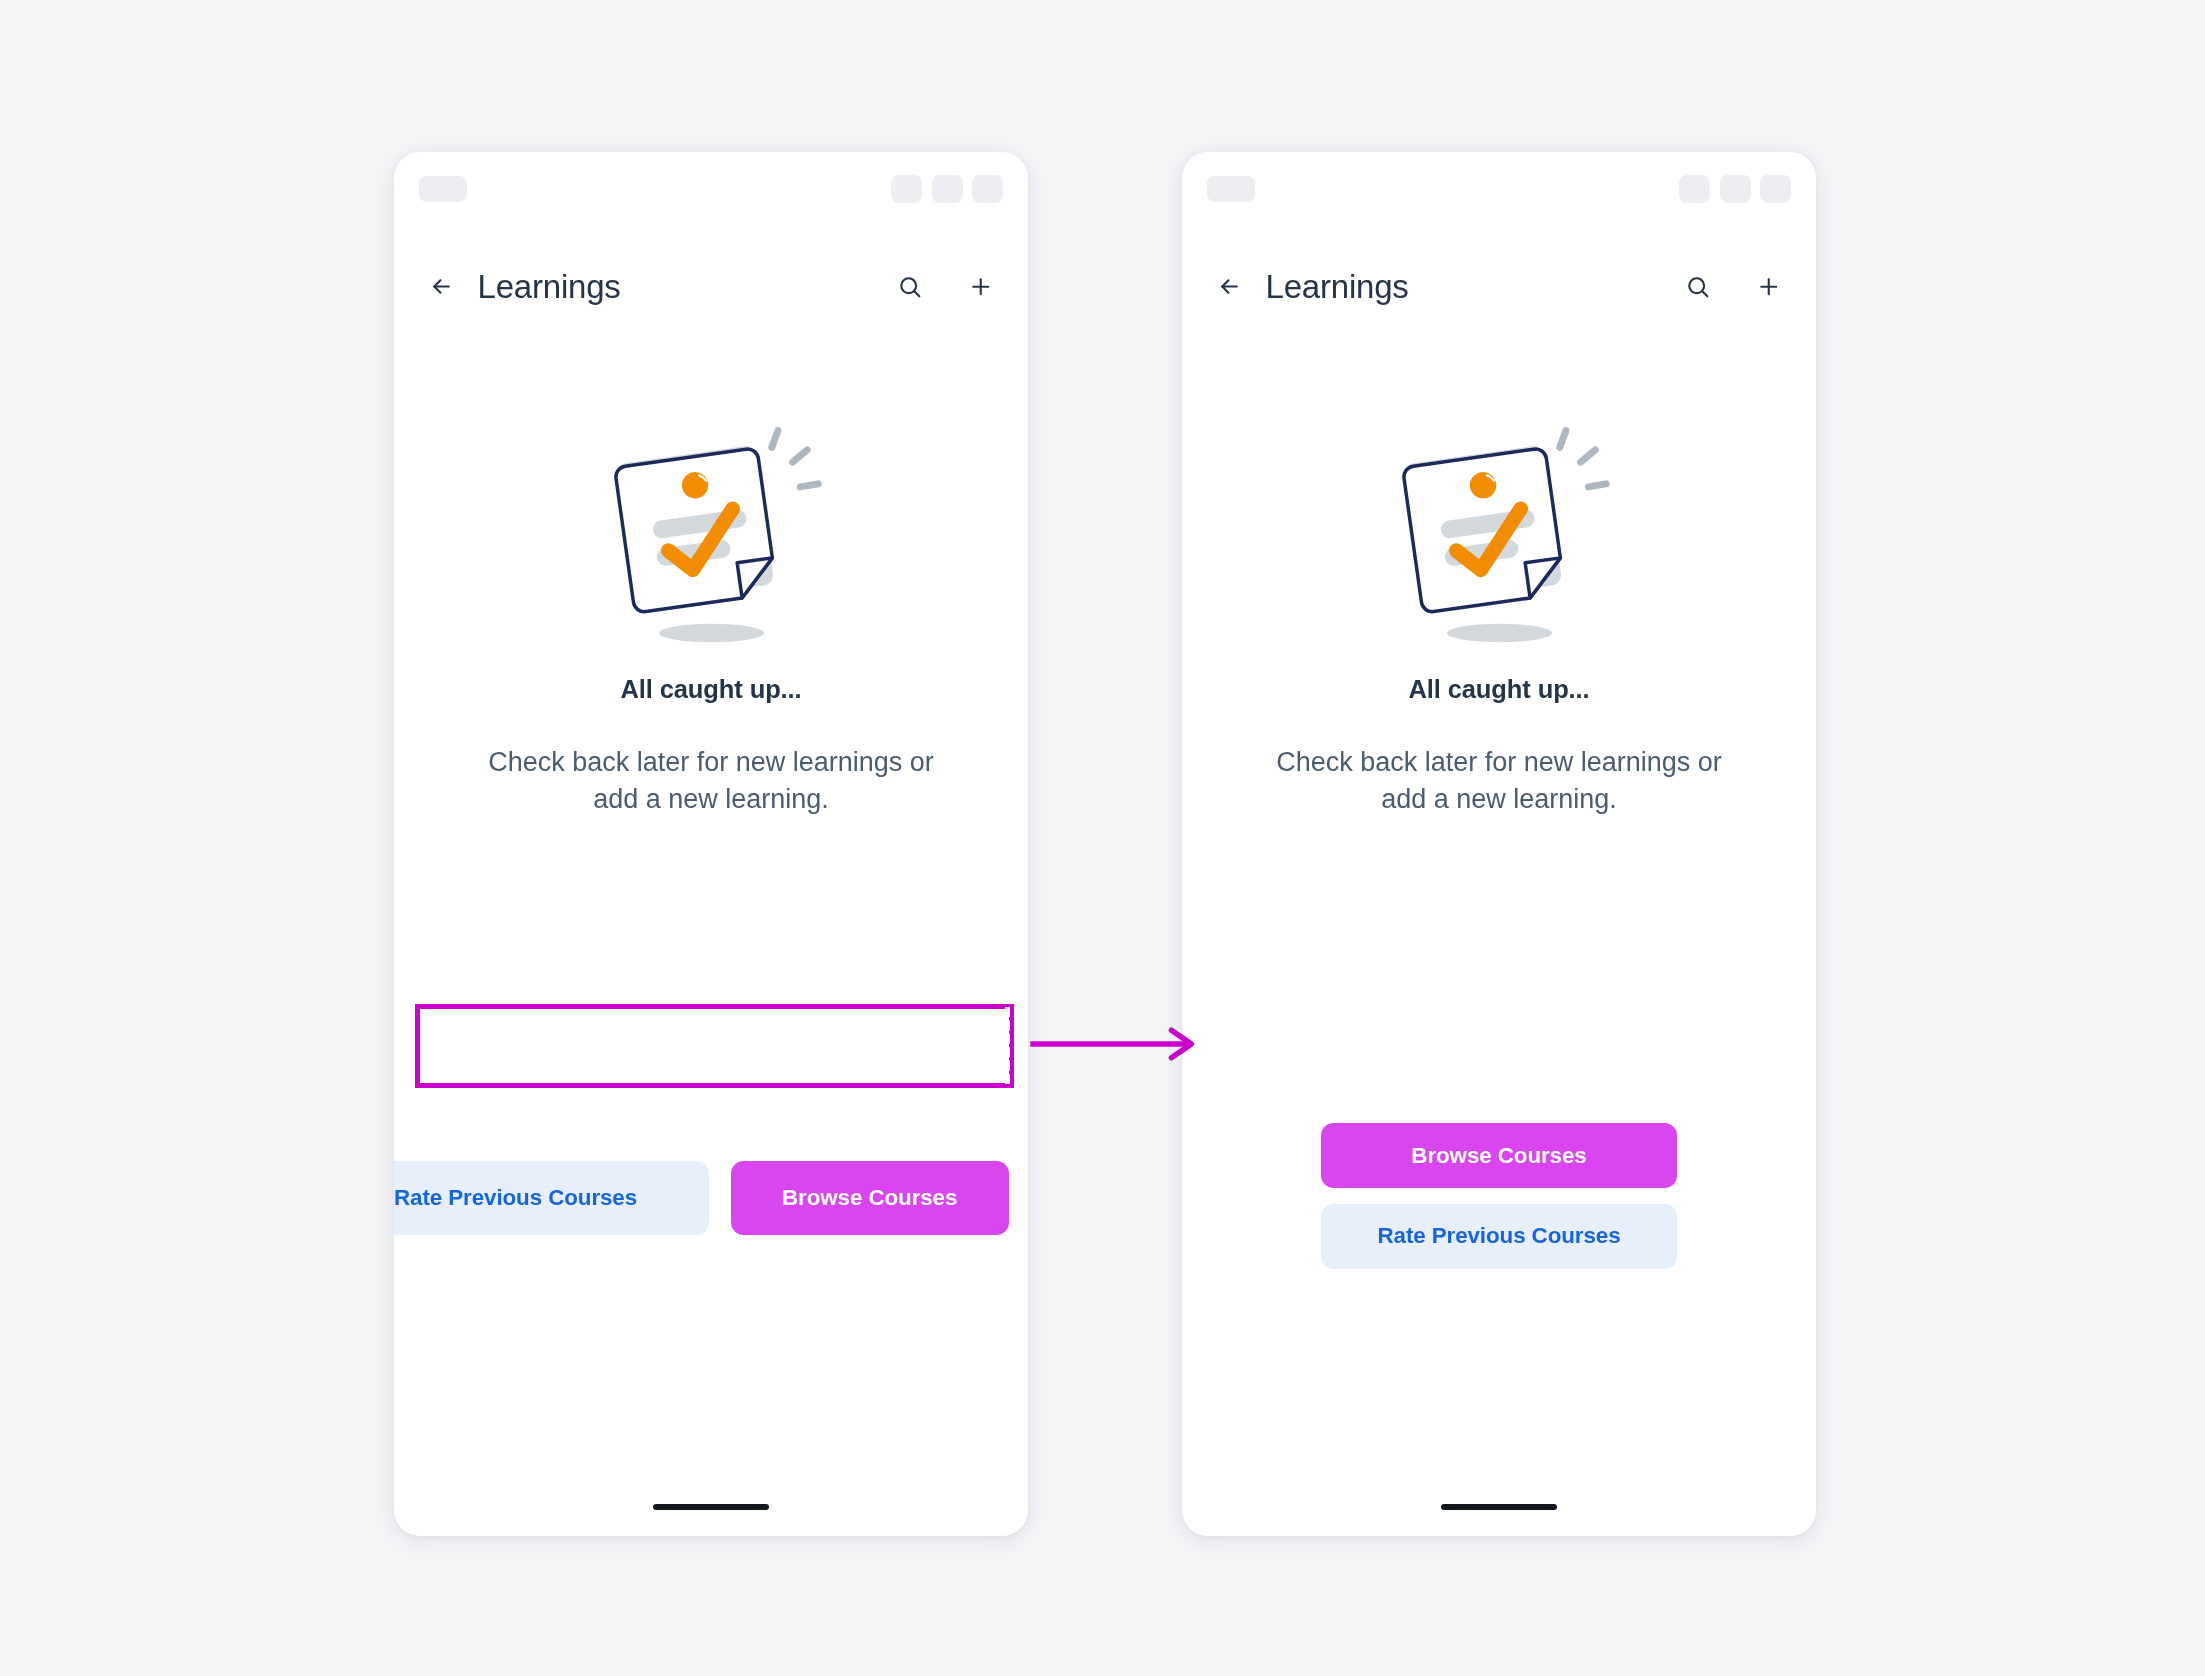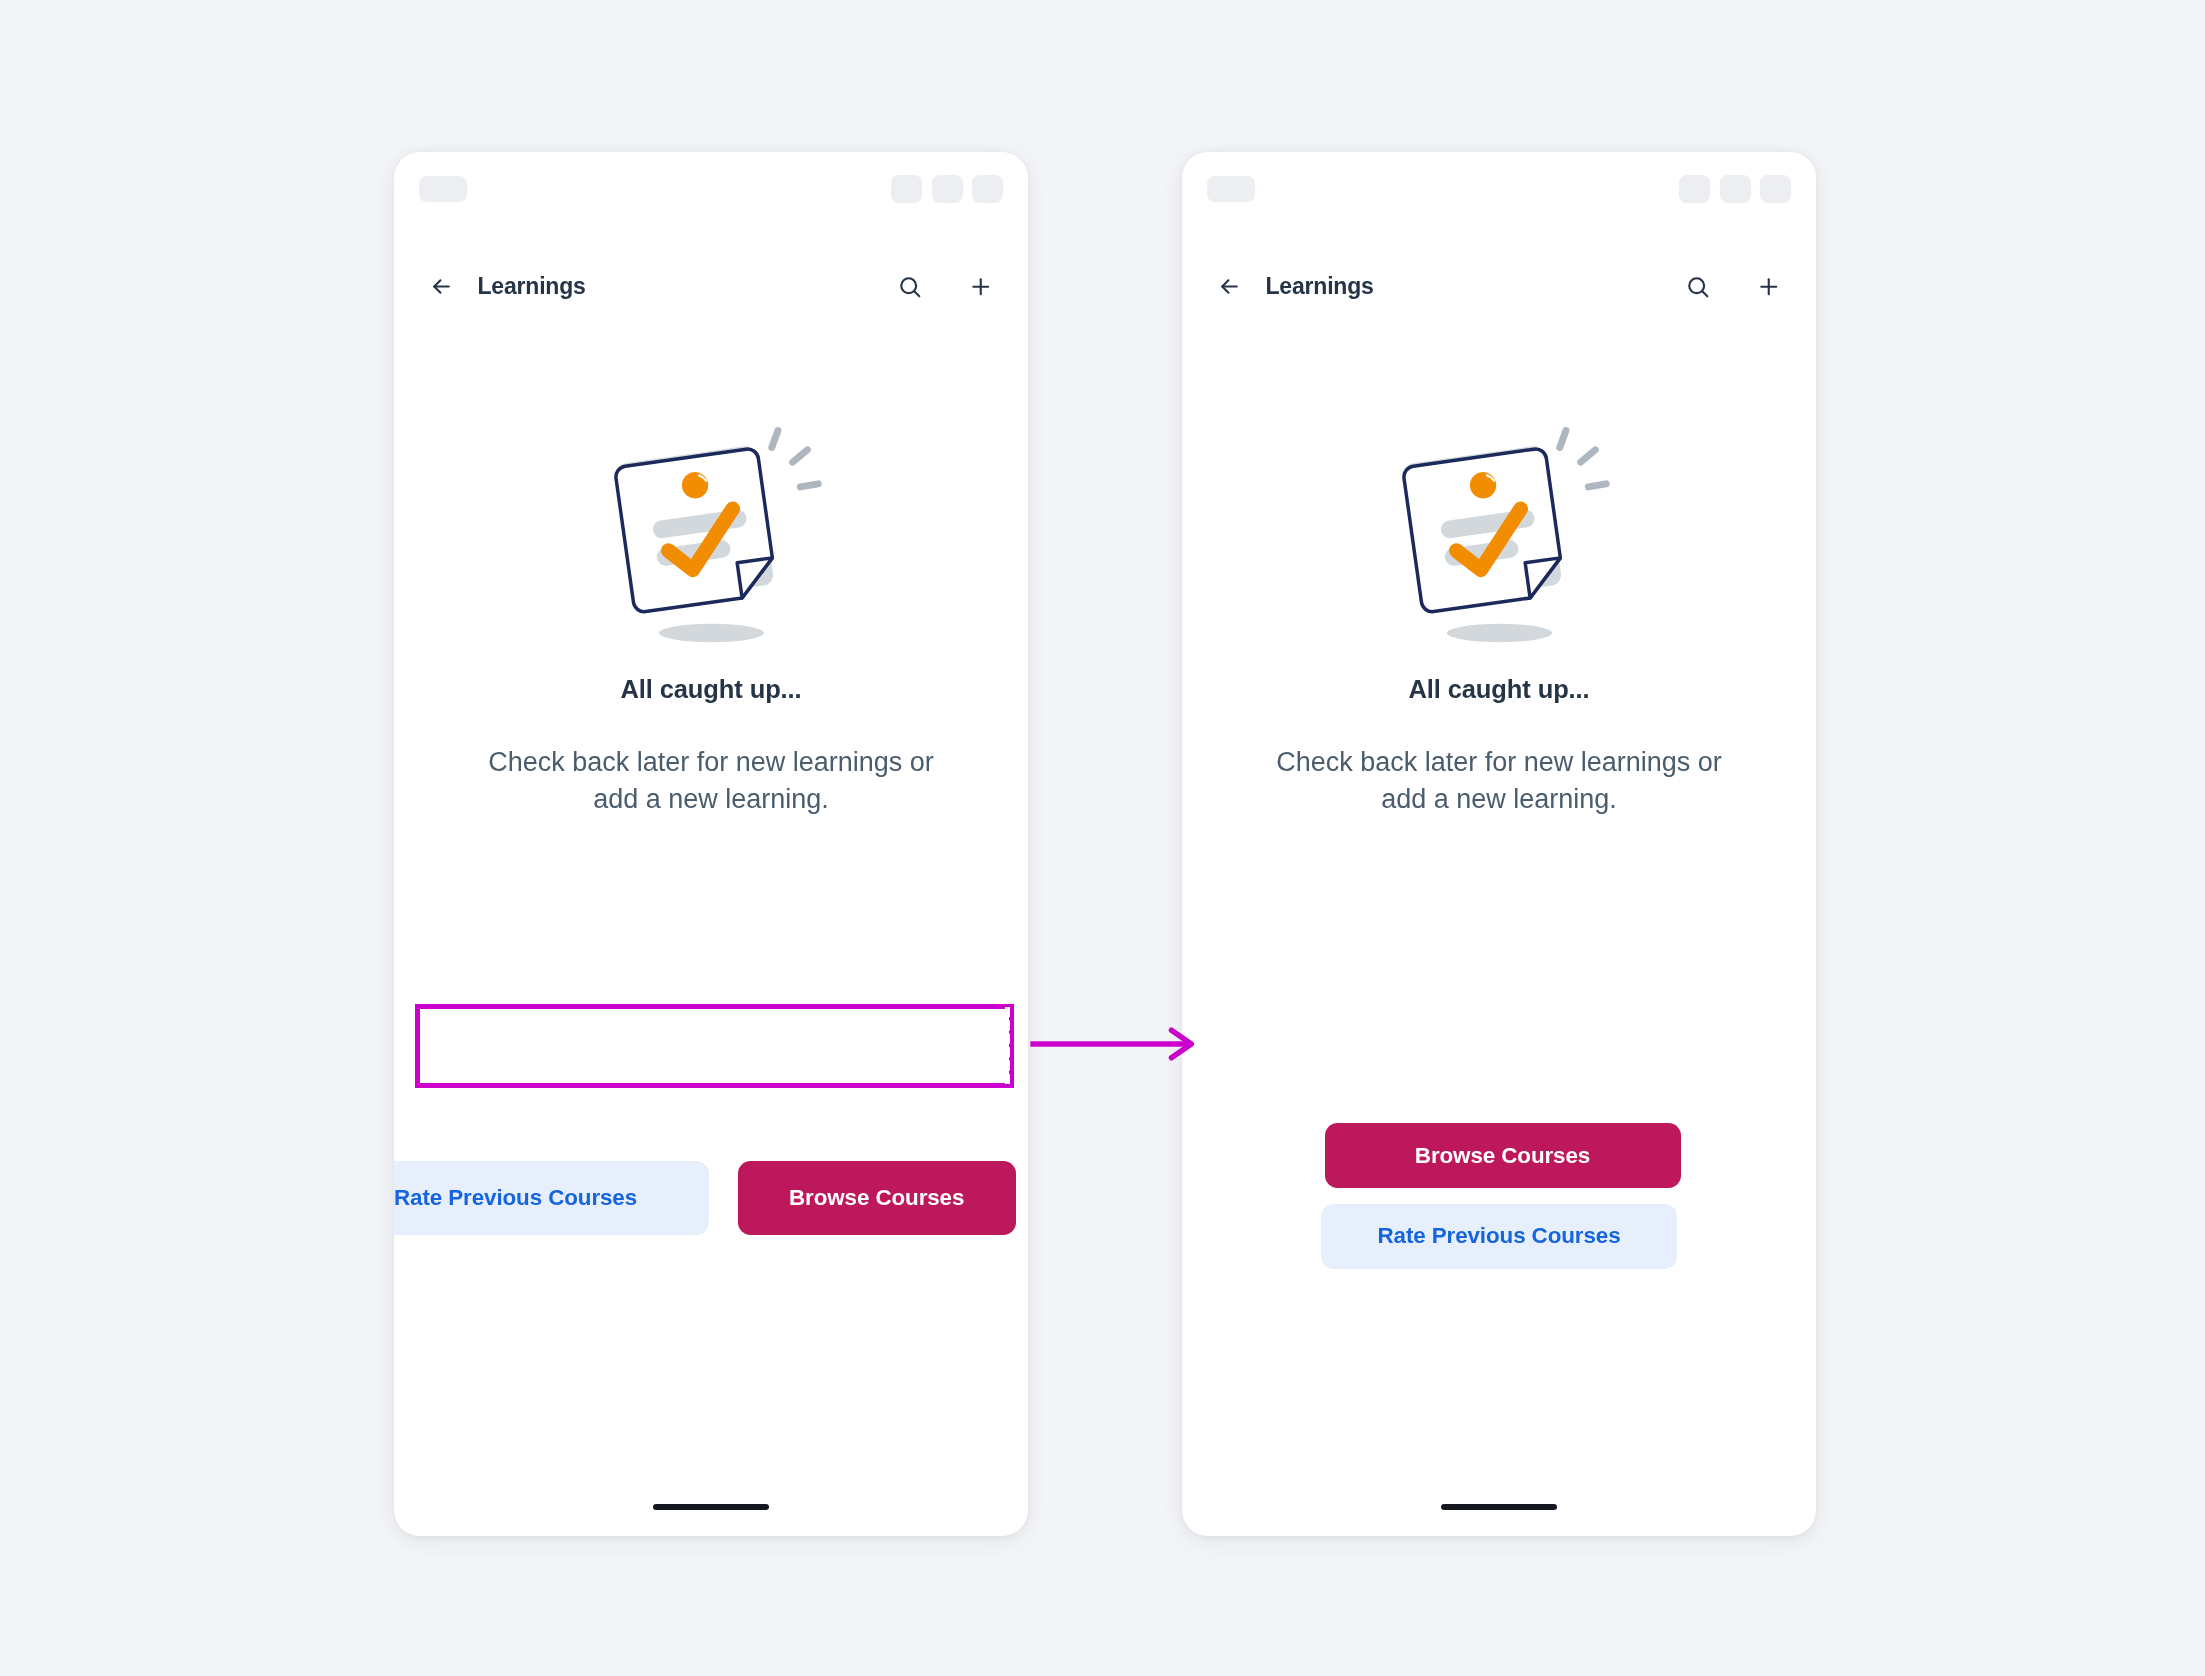--- a/index.html
+++ b/index.html
@@ -75,22 +75,22 @@
   }
   .appbar-icon {
     width: 42px;
     height: 42px;
     display: flex;
     align-items: center;
     justify-content: center;
     flex: 0 0 auto;
   }
   .appbar-title {
-    font-size: 23px;
-    font-weight: bold;
+    font-size: 33px;
+    font-weight: normal;
     letter-spacing: -0.2px;
     color: #253446;
     margin-left: 15.5px;
     white-space: nowrap;
   }
   .appbar-spacer { flex: 1 1 auto; }
   .appbar-actions {
     display: flex;
     align-items: center;
     gap: 29px;
@@ -138,23 +138,22 @@
     font-size: 22.4px;
     font-weight: bold;
     letter-spacing: -0.1px;
     white-space: nowrap;
     cursor: pointer;
     display: flex;
     align-items: center;
     justify-content: center;
   }
   .btn-primary {
-    background: #be185d;
+    background: #d946ef;
     color: #ffffff;
-    margin-left: 7px;
   }
   .btn-secondary {
     background: #e8effc;
     color: #1565e0;
   }
 
   
   .btn-row {
     position: absolute;
     top: 1009px;

